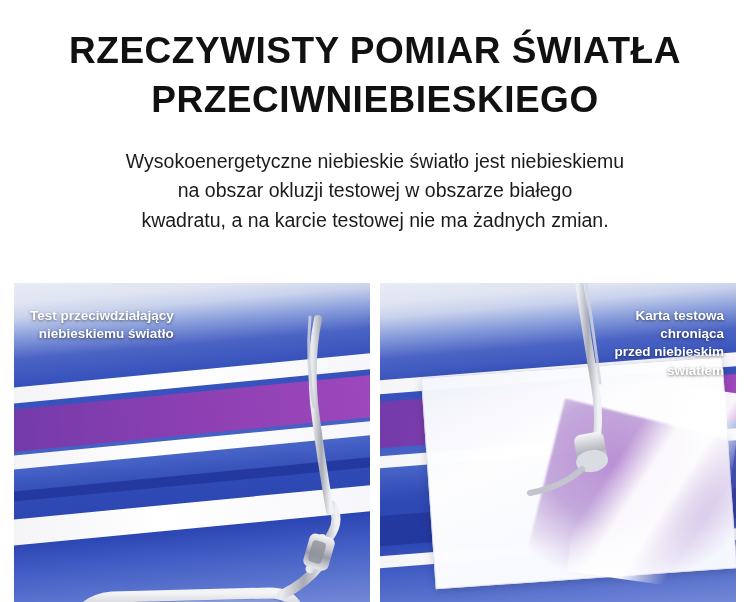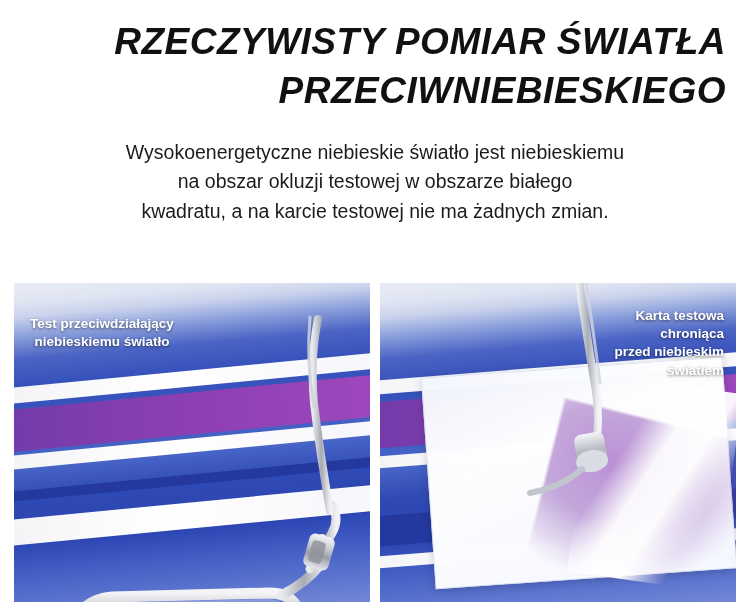--- a/index.html
+++ b/index.html
@@ -15,29 +15,28 @@
   }
   .page {
     position: relative;
     width: 750px;
     height: 602px;
     background: #ffffff;
   }
 
   
   .headline {
-    text-align: right;
+    text-align: center;
     font-size: 37px;
     font-weight: bold;
     color: #111111;
     letter-spacing: 0.5px;
     line-height: 1.32;
-    padding-top: 18px;
+    padding-top: 27px;
     margin: 0 24px;
-    font-style: italic;
   }
   .headline .line {
     display: block;
     white-space: nowrap;
   }
 
   
   .subtitle {
     text-align: center;
     font-size: 19.5px;
@@ -158,22 +157,22 @@
     position: absolute;
     color: #ffffff;
     font-weight: bold;
     font-size: 13.5px;
     line-height: 1.35;
     text-shadow: 0 1px 3px rgba(0,0,0,0.55);
     z-index: 8;
   }
   .cap-left {
     left: 16px;
-    top: 32px;
-    text-align: center;
+    top: 24px;
+    text-align: right;
   }
   .cap-right {
     right: 12px;
     top: 24px;
     text-align: right;
   }
   .cap .cline { display: block; white-space: nowrap; }
 </style>
 </head>
 <body>

